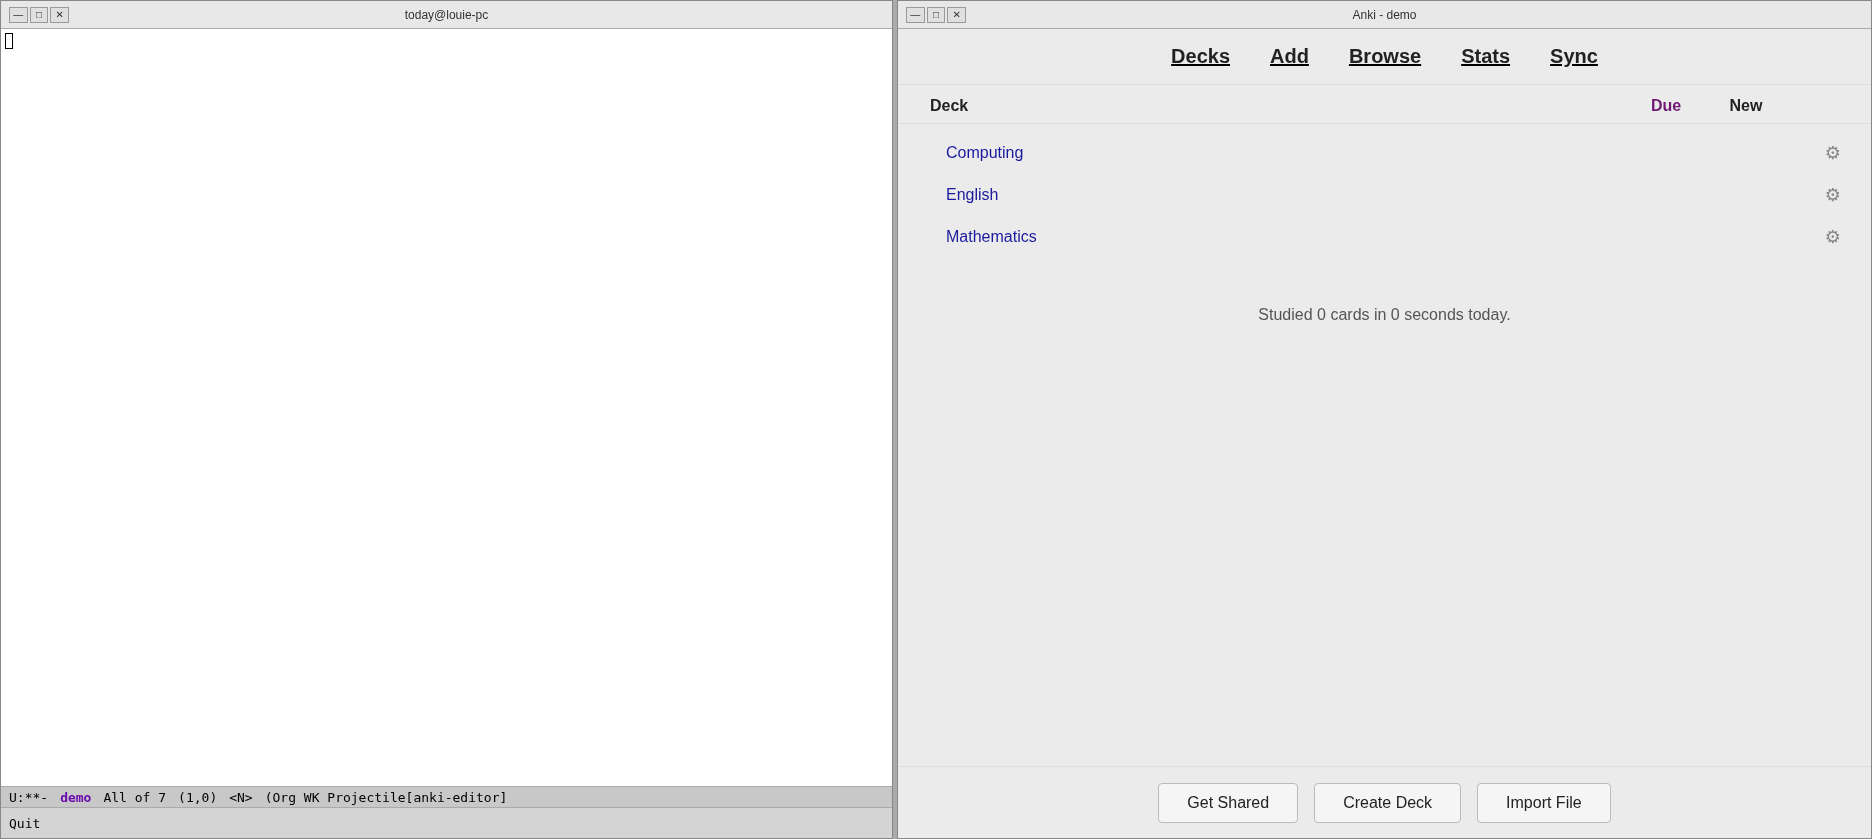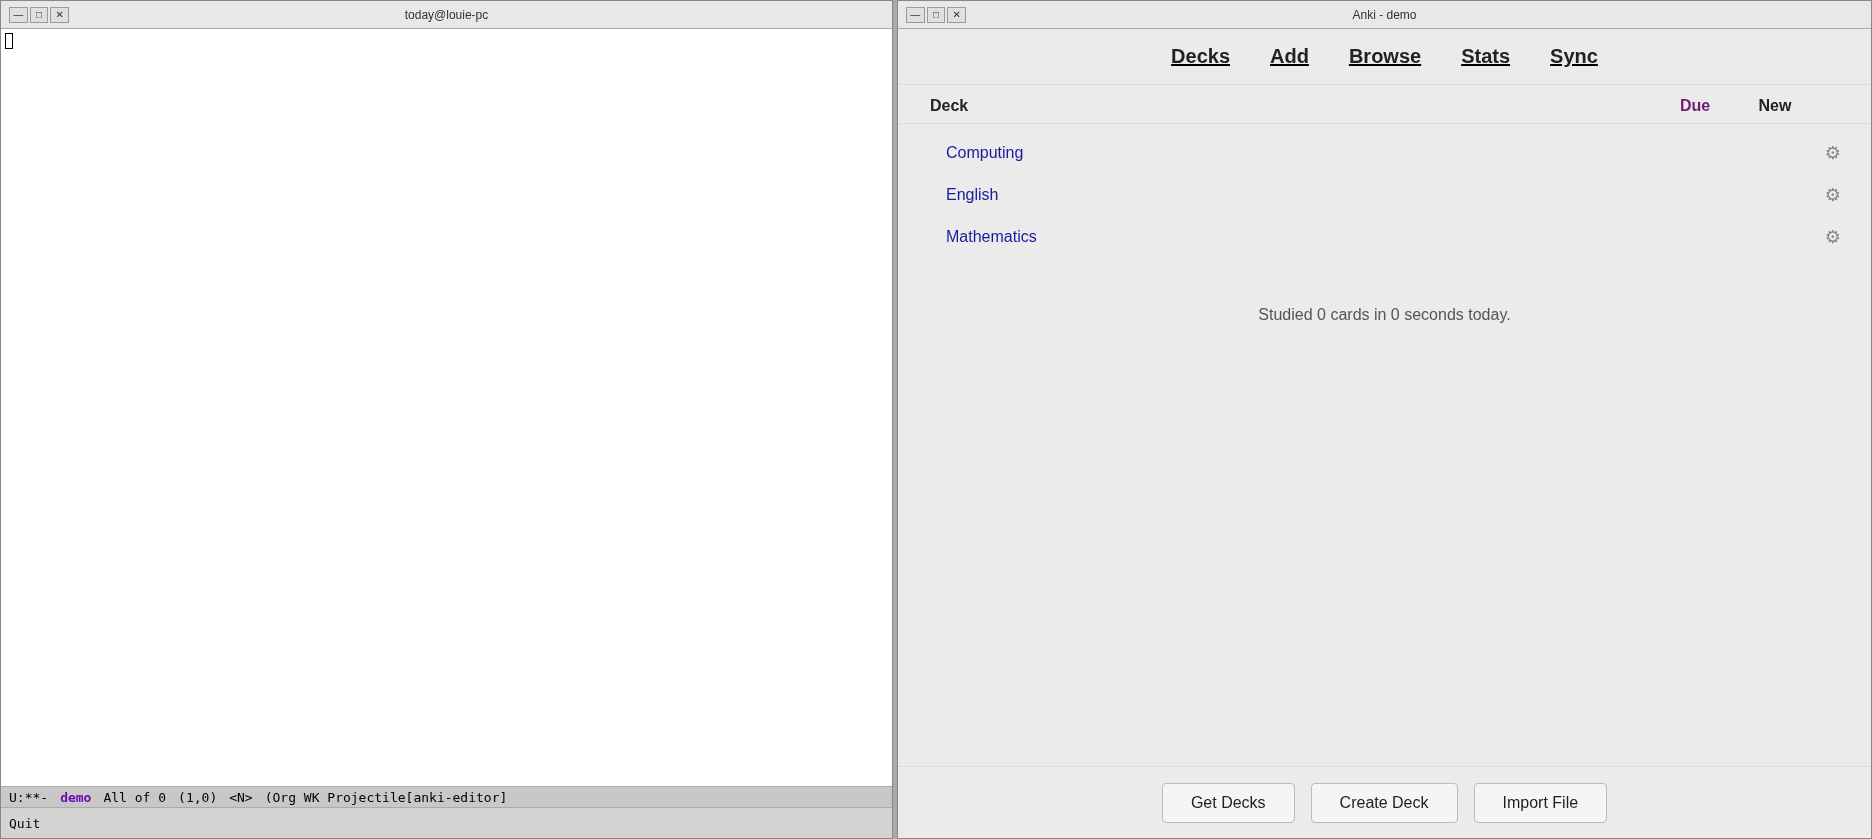--- a/index.html
+++ b/index.html
@@ -163,21 +163,21 @@
       flex: 1;
       background: #ebebeb;
       display: flex;
       flex-direction: column;
       padding: 0;
       overflow: hidden;
     }
     .deck-header {
       display: flex;
       align-items: center;
-      padding: 12px 8px 8px 32px;
+      padding: 12px 37px 8px 32px;
       border-bottom: 1px solid #ddd;
     }
     .deck-header-title {
       font-size: 16px;
       font-weight: bold;
       color: #222;
       flex: 1;
     }
     .deck-header-due {
       font-size: 16px;
@@ -272,21 +272,21 @@
     <span class="emacs-title">today@louie-pc</span>
     <div style="width:60px;"></div>
   </div>
   <div class="emacs-content">
     <div class="emacs-cursor"></div>
   </div>
   <div class="emacs-statusbar">
     <div class="emacs-modeline">
       <span>U:**-</span>
       <span class="demo-text">demo</span>
-      <span>All of 0</span>
+      <span>All of 7</span>
       <span>(1,0)</span>
       <span>&lt;N&gt;</span>
       <span>(Org WK Projectile[anki-editor]</span>
     </div>
     <div class="emacs-echo">
       <span>Quit</span>
     </div>
   </div>
 </div>
 
@@ -341,17 +341,17 @@
         <span class="deck-due"></span>
         <span class="deck-new"></span>
         <span class="deck-gear">⚙</span>
       </div>
     </div>
 
     <div class="studied-text">Studied 0 cards in 0 seconds today.</div>
   </div>
 
   <div class="anki-footer">
-    <button class="footer-btn">Get Decks</button>
+    <button class="footer-btn">Get Shared</button>
     <button class="footer-btn">Create Deck</button>
     <button class="footer-btn">Import File</button>
   </div>
 </div>
 
 </body></html>

